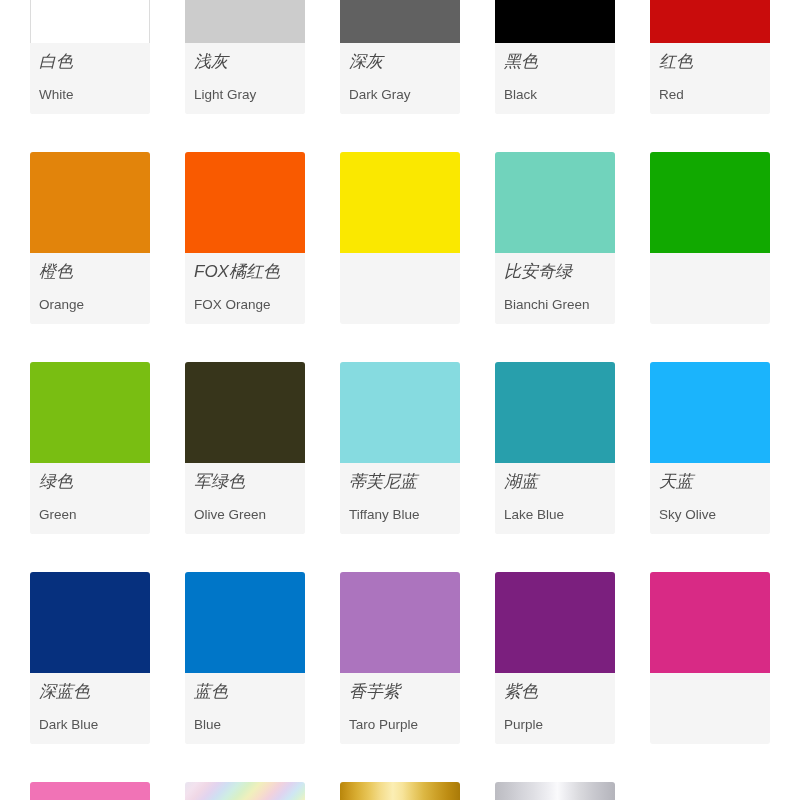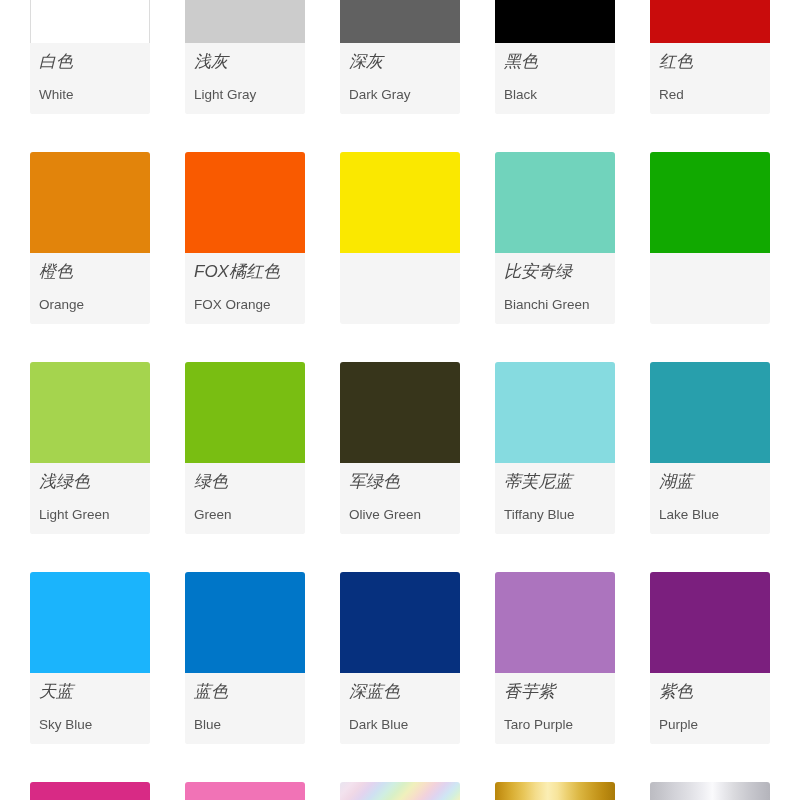--- a/index.html
+++ b/index.html
@@ -137,27 +137,20 @@
         <div class="swatch-color" style="background: rgb(113, 211, 188);"></div>
         <div class="swatch-label">
           <div class="label-cn">比安奇绿</div>
           <div class="label-en">Bianchi Green</div>
         </div>
       </div>
       <div class="swatch-card">
         <div class="swatch-color" style="background: rgb(17, 169, 0);"></div>
       </div>
       <div class="swatch-card">
-        <div class="swatch-color" style="background: rgb(165, 212, 78);"></div>
-        <div class="swatch-label">
-          <div class="label-cn">浅绿色</div>
-          <div class="label-en">Light Green</div>
-        </div>
-      </div>
-      <div class="swatch-card">
         <div class="swatch-color" style="background: rgb(121, 190, 18);"></div>
         <div class="swatch-label">
           <div class="label-cn">绿色</div>
           <div class="label-en">Green</div>
         </div>
       </div>
       <div class="swatch-card">
         <div class="swatch-color" style="background: rgb(55, 53, 27);"></div>
         <div class="swatch-label">
           <div class="label-cn">军绿色</div>
@@ -175,38 +168,38 @@
         <div class="swatch-color" style="background: rgb(40, 159, 172);"></div>
         <div class="swatch-label">
           <div class="label-cn">湖蓝</div>
           <div class="label-en">Lake Blue</div>
         </div>
       </div>
       <div class="swatch-card">
         <div class="swatch-color" style="background: rgb(27, 180, 252);"></div>
         <div class="swatch-label">
           <div class="label-cn">天蓝</div>
-          <div class="label-en">Sky Blue</div>
+          <div class="label-en">Sky Olive</div>
+        </div>
+      </div>
+      <div class="swatch-card">
+        <div class="swatch-color" style="background: rgb(6, 48, 126);"></div>
+        <div class="swatch-label">
+          <div class="label-cn">深蓝色</div>
+          <div class="label-en">Dark Blue</div>
         </div>
       </div>
       <div class="swatch-card">
         <div class="swatch-color" style="background: rgb(0, 118, 200);"></div>
         <div class="swatch-label">
           <div class="label-cn">蓝色</div>
           <div class="label-en">Blue</div>
         </div>
       </div>
       <div class="swatch-card">
-        <div class="swatch-color" style="background: rgb(6, 48, 126);"></div>
-        <div class="swatch-label">
-          <div class="label-cn">深蓝色</div>
-          <div class="label-en">Dark Blue</div>
-        </div>
-      </div>
-      <div class="swatch-card">
         <div class="swatch-color" style="background: rgb(172, 116, 190);"></div>
         <div class="swatch-label">
           <div class="label-cn">香芋紫</div>
           <div class="label-en">Taro Purple</div>
         </div>
       </div>
       <div class="swatch-card">
         <div class="swatch-color" style="background: rgb(123, 31, 126);"></div>
         <div class="swatch-label">
           <div class="label-cn">紫色</div>

